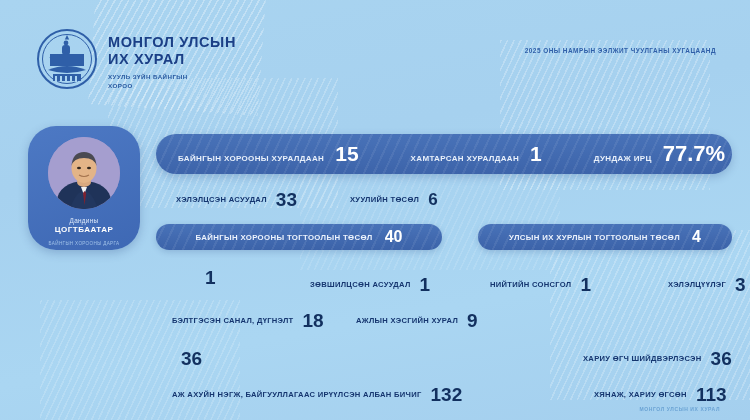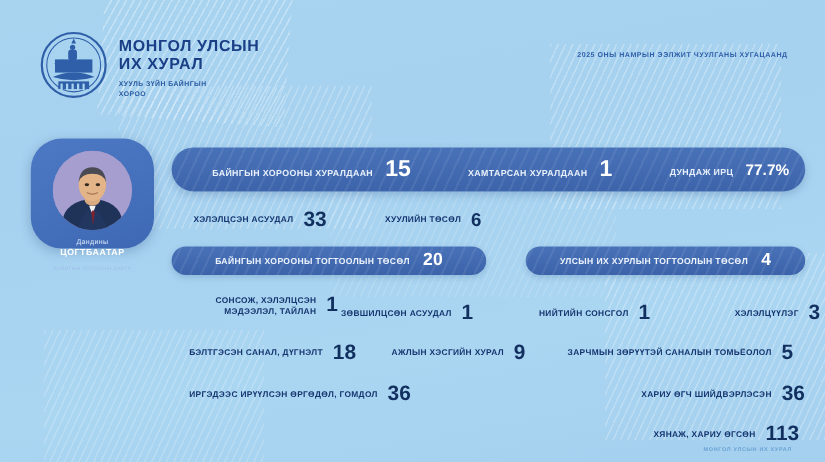--- a/index.html
+++ b/index.html
@@ -44,21 +44,21 @@
     letter-spacing: .45px; line-height: 8.5px; margin-top: 5px;
   }
   .period {
     position: absolute; right: 34px; top: 47px;
     color: #2f5ea8; font-size: 6.4px; font-weight: bold; letter-spacing: .5px;
   }
 
   
   .person-card {
     position: absolute; left: 28px; top: 126px;
-    width: 112px; height: 100px;
+    width: 112px; height: 124px;
     background: linear-gradient(160deg, #4d79c4 0%, #3e68b4 100%);
     border-radius: 28px;
     box-shadow: 0 3px 10px rgba(30,60,120,.25);
     text-align: center;
   }
   .avatar {
     width: 72px; height: 72px; border-radius: 50%;
     margin: 11px auto 0;
     background: radial-gradient(circle at 50% 38%, #b9b2dd 0%, #9a93c9 55%, #8d86bf 100%);
     overflow: hidden; position: relative;
@@ -76,33 +76,32 @@
 
   
   .mainbar {
     position: absolute; left: 156px; top: 134px;
     width: 576px; height: 40px;
     background: linear-gradient(180deg, #4872b8 0%, #3d64aa 100%);
     border-radius: 20px;
     display: flex; align-items: center;
     box-shadow: 0 3px 8px rgba(30,60,120,.22);
     overflow: hidden;
-    padding-left: 15px;
   }
   .mainbar .ribbon {
     position: absolute; inset: 0;
     background-image: repeating-linear-gradient(-65deg, rgba(255,255,255,0.07) 0 2px, rgba(255,255,255,0) 2px 9px);
     pointer-events: none;
   }
   .mb-item { display: flex; align-items: baseline; position: relative; }
   .mb-label { color: #e8f0fb; font-size: 8px; font-weight: bold; letter-spacing: .35px; }
   .mb-value { color: #ffffff; font-weight: bold; margin-left: 11px; }
   .mb-v1 { font-size: 21px; }
   .mb-v2 { font-size: 21px; }
-  .mb-v3 { font-size: 14px; }
+  .mb-v3 { font-size: 22px; }
   .mb-i1 { margin-left: 22px; }
   .mb-i2 { margin-left: 52px; }
   .mb-i3 { margin-left: 52px; }
 
   
   .stat {
     position: absolute; display: flex; align-items: center;
   }
   .stat .lbl {
     color: #15356f; font-size: 7.6px; font-weight: bold;
@@ -219,66 +218,61 @@
     <span class="val v-lg">33</span>
   </div>
   <div class="stat" style="left:350px; top:191px;">
     <span class="lbl">ХУУЛИЙН ТӨСӨЛ</span>
     <span class="val v-md">6</span>
   </div>
 
   <div class="pill" style="left:156px; top:224px; width:286px;">
     <div class="ribbon"></div>
     <span class="p-lbl">БАЙНГЫН ХОРООНЫ ТОГТООЛЫН ТӨСӨЛ</span>
-    <span class="p-val">20</span>
+    <span class="p-val">40</span>
   </div>
   <div class="pill" style="left:478px; top:224px; width:254px;">
     <div class="ribbon"></div>
     <span class="p-lbl">УЛСЫН ИХ ХУРЛЫН ТОГТООЛЫН ТӨСӨЛ</span>
     <span class="p-val">4</span>
   </div>
 
   <div class="stat" style="left:196px; top:268px;">
-    <span class="lbl ta-r">
-      <span>СОНСОЖ, ХЭЛЭЛЦСЭН</span><br>
-      <span>МЭДЭЭЛЭЛ, ТАЙЛАН</span>
-    </span>
     <span class="val v-lg">1</span>
   </div>
   <div class="stat" style="left:310px; top:275px;">
     <span class="lbl">ЗӨВШИЛЦСӨН АСУУДАЛ</span>
     <span class="val v-lg">1</span>
   </div>
 
   <div class="stat" style="left:172px; top:311px;">
     <span class="lbl">БЭЛТГЭСЭН САНАЛ, ДҮГНЭЛТ</span>
     <span class="val v-lg">18</span>
   </div>
   <div class="stat" style="left:356px; top:311px;">
     <span class="lbl">АЖЛЫН ХЭСГИЙН ХУРАЛ</span>
     <span class="val v-lg">9</span>
   </div>
 
   <div class="stat" style="left:172px; top:349px;">
-    <span class="lbl">ИРГЭДЭЭС ИРҮҮЛСЭН ӨРГӨДӨЛ, ГОМДОЛ</span>
     <span class="val v-lg">36</span>
+  </div>
+  <div class="stat" style="left:172px; top:385px;">
+    <span class="lbl">АЖ АХУЙН НЭГЖ, БАЙГУУЛЛАГААС ИРҮҮЛСЭН АЛБАН БИЧИГ</span>
+    <span class="val v-lg">132</span>
   </div>
 
   <div class="stat" style="left:490px; top:275px;">
     <span class="lbl">НИЙТИЙН СОНСГОЛ</span>
     <span class="val v-lg">1</span>
   </div>
   <div class="stat" style="left:668px; top:275px;">
     <span class="lbl">ХЭЛЭЛЦҮҮЛЭГ</span>
     <span class="val v-lg">3</span>
   </div>
-  <div class="stat" style="left:516px; top:311px;">
-    <span class="lbl">ЗАРЧМЫН ЗӨРҮҮТЭЙ САНАЛЫН ТОМЬЁОЛОЛ</span>
-    <span class="val v-lg">5</span>
-  </div>
   <div class="stat" style="left:583px; top:349px;">
     <span class="lbl">ХАРИУ ӨГЧ ШИЙДВЭРЛЭСЭН</span>
     <span class="val v-lg">36</span>
   </div>
   <div class="stat" style="left:594px; top:385px;">
     <span class="lbl">ХЯНАЖ, ХАРИУ ӨГСӨН</span>
     <span class="val v-lg">113</span>
   </div>
 
   <div class="footer-wm">МОНГОЛ УЛСЫН ИХ ХУРАЛ</div>

